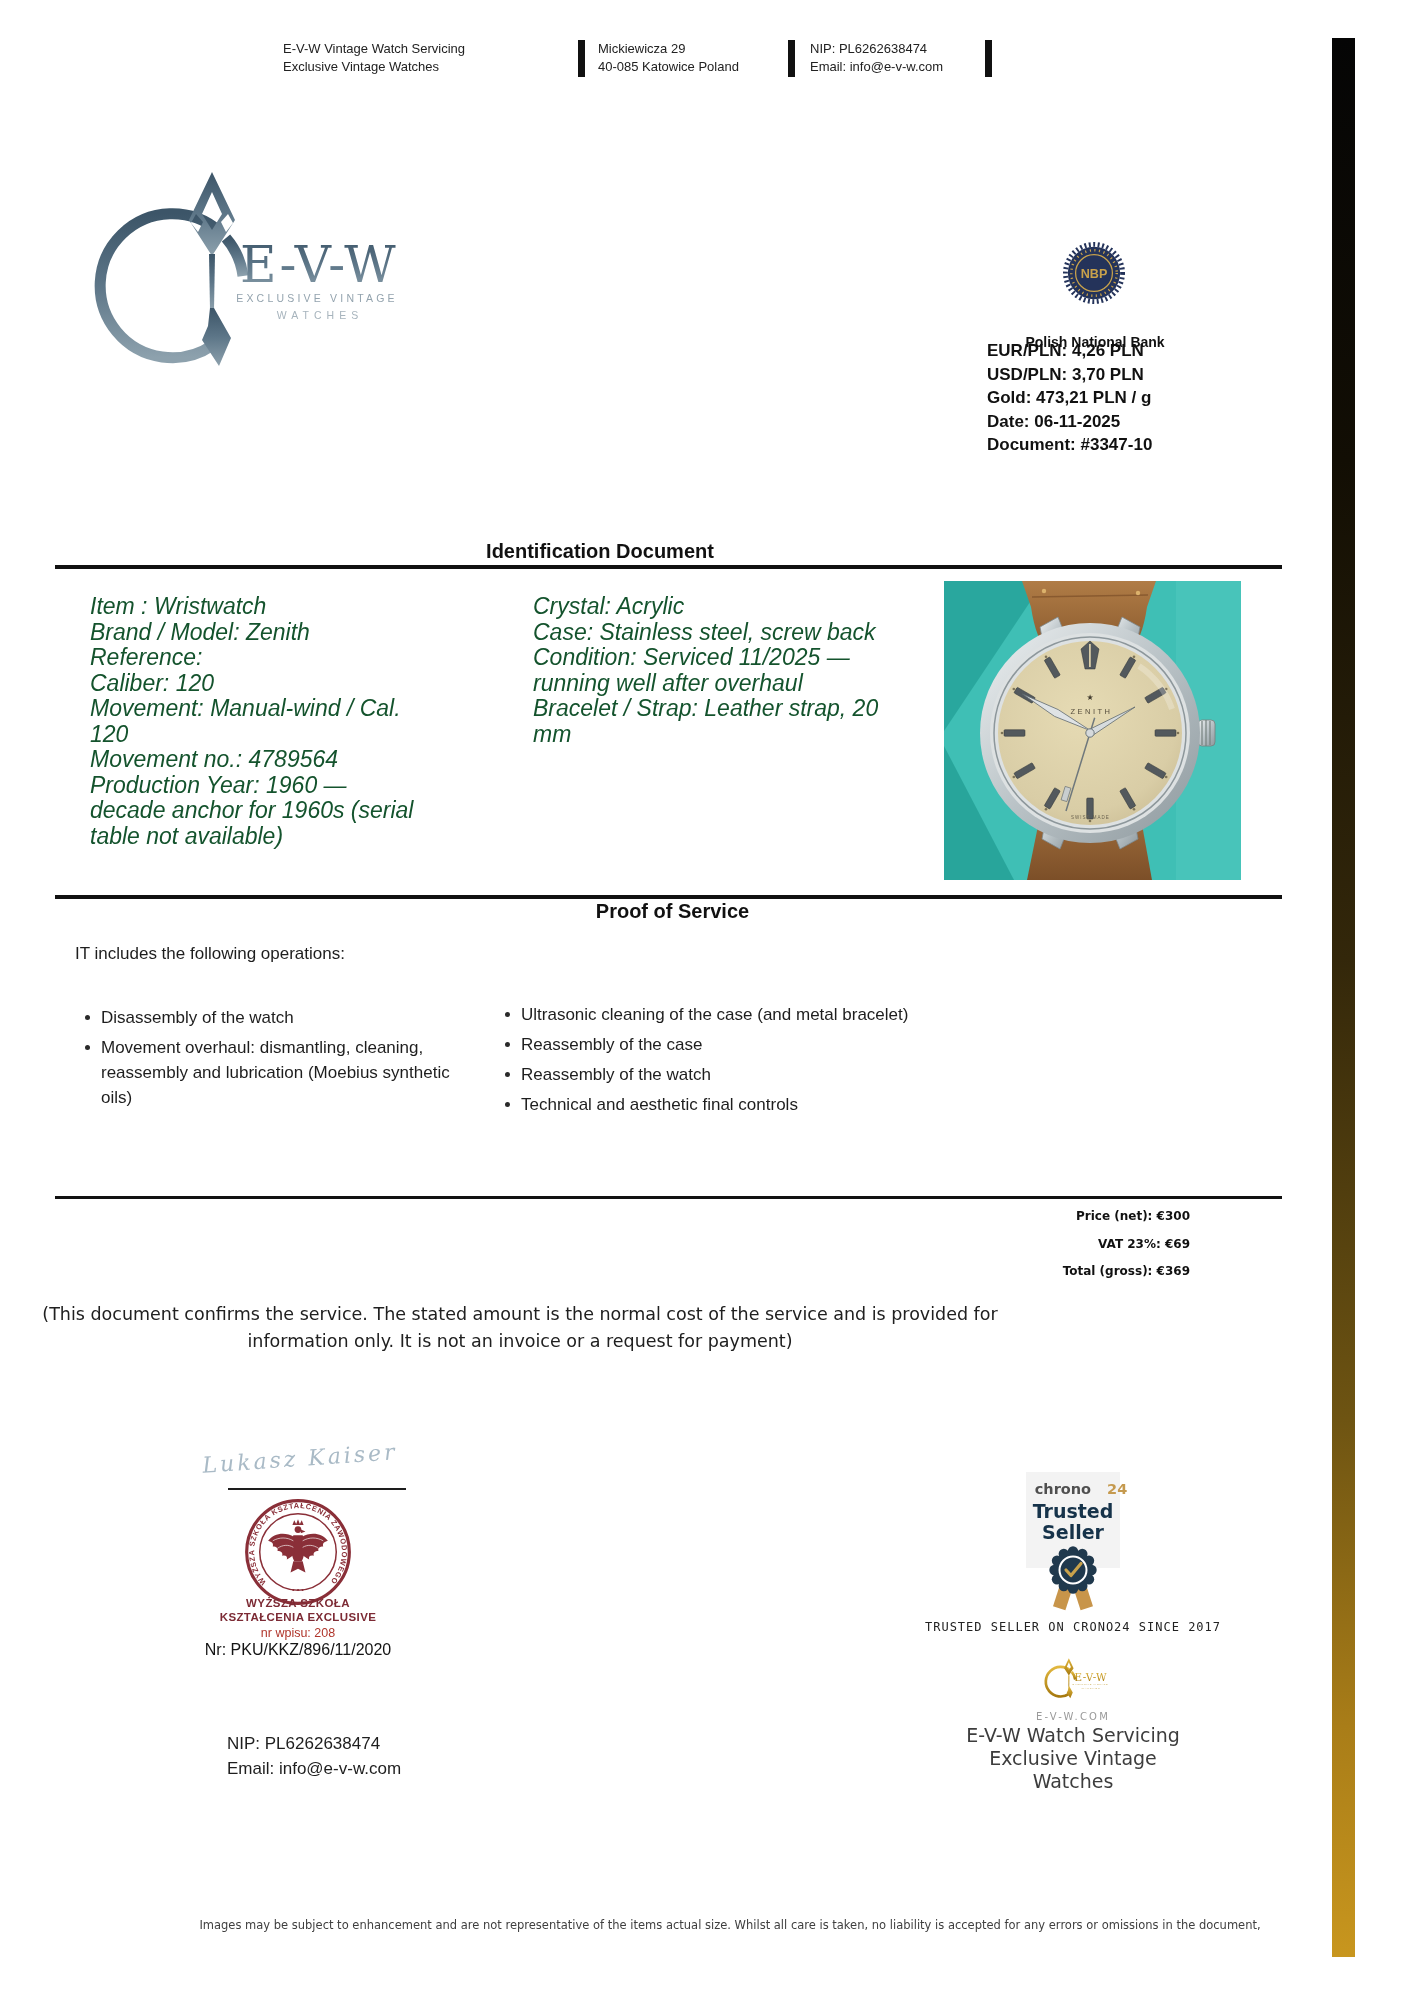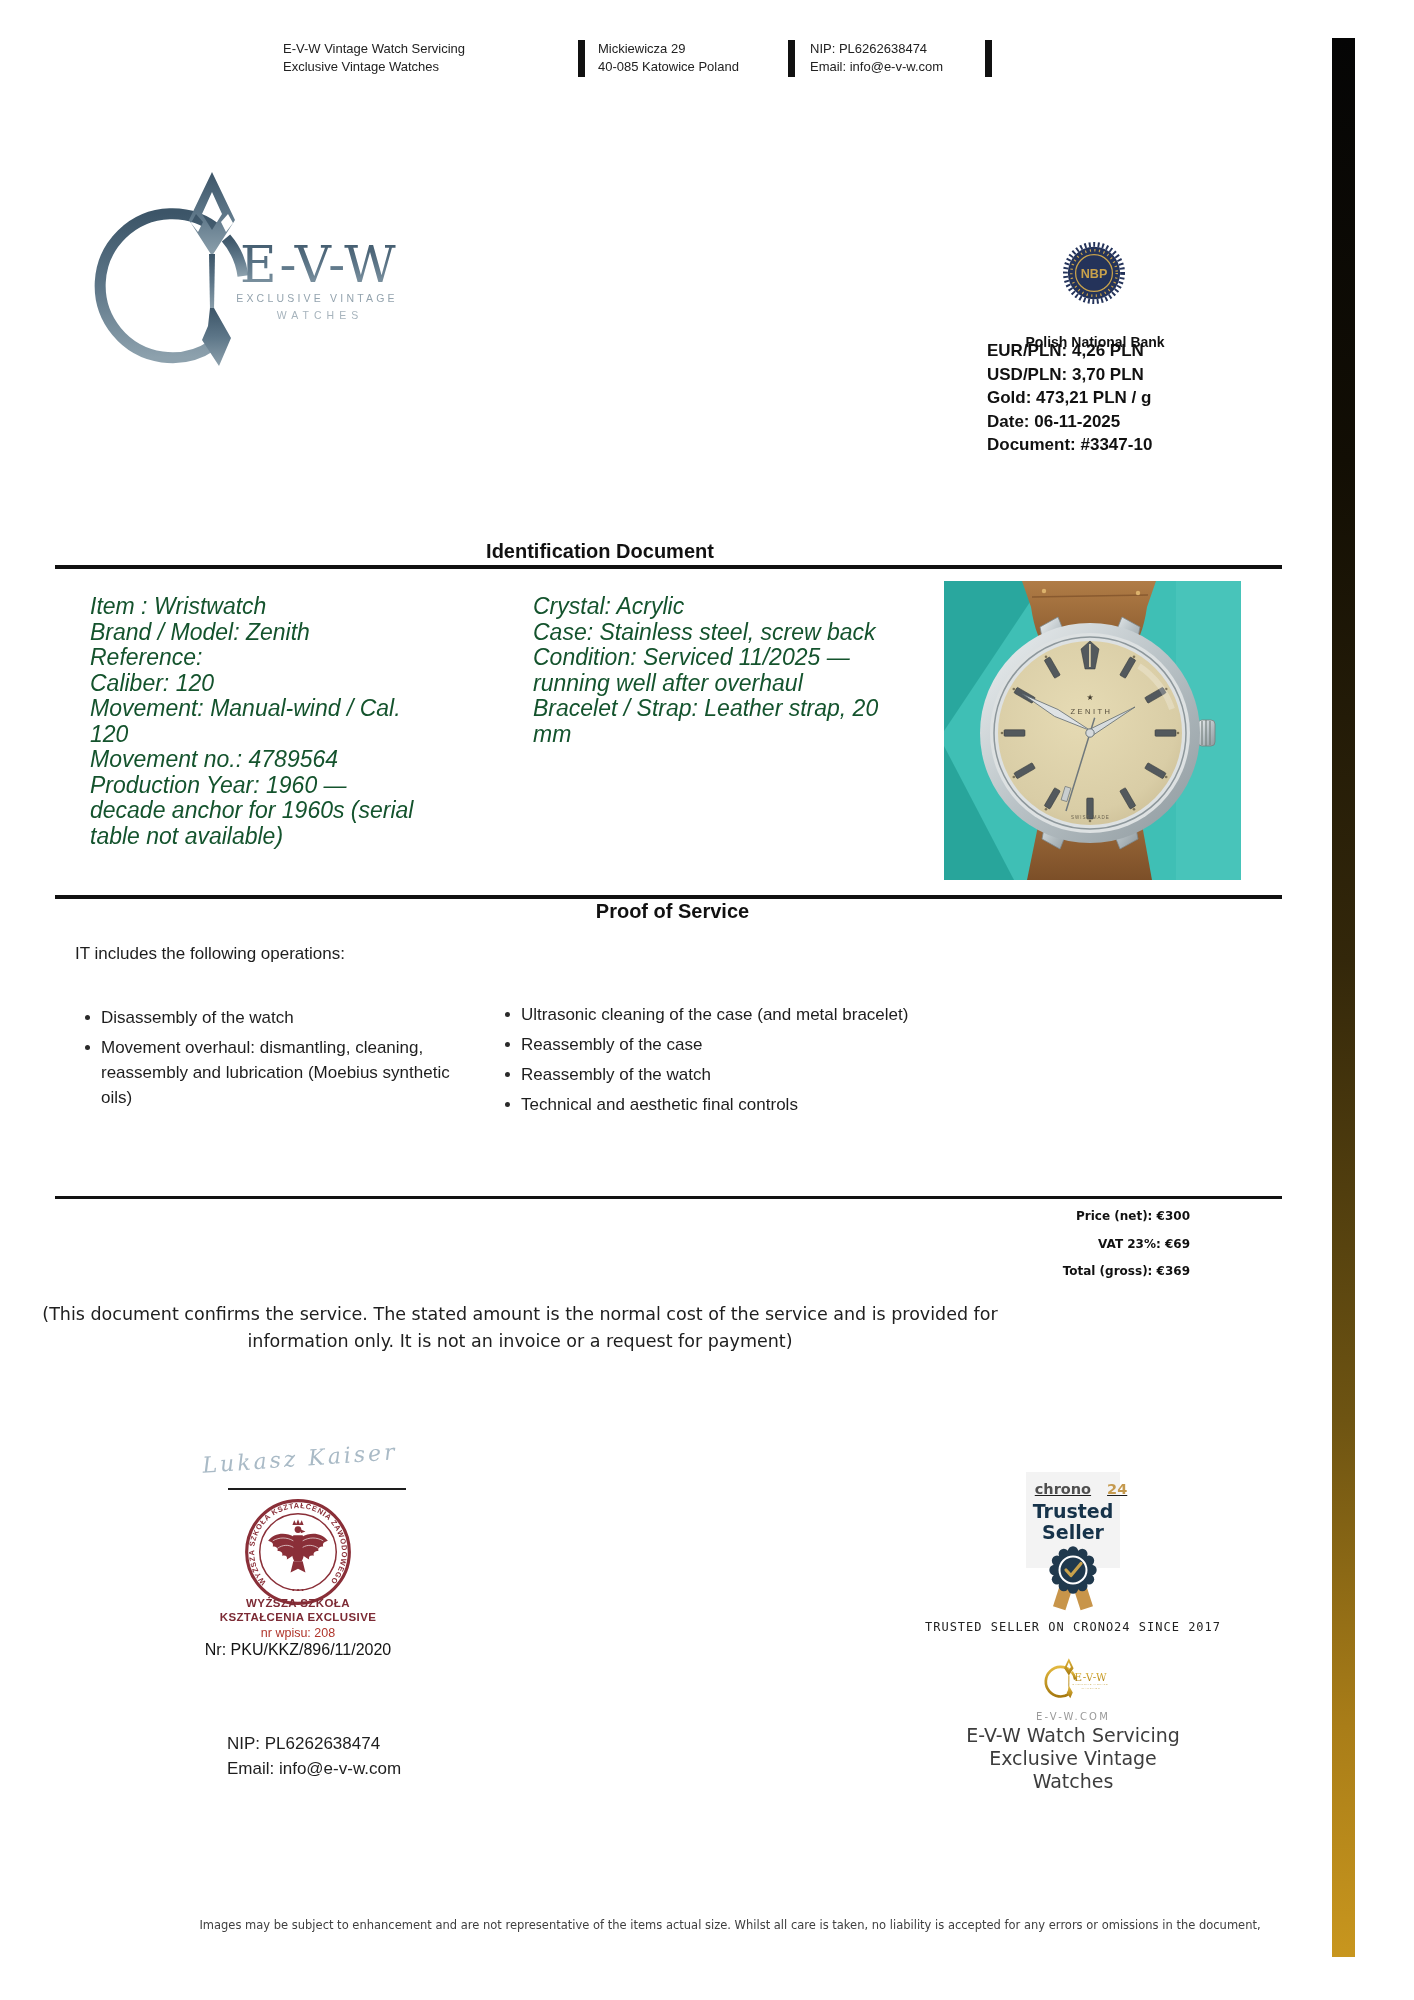--- a/index.html
+++ b/index.html
@@ -18,21 +18,21 @@
   .price-line{font-family:"DejaVu Sans", sans-serif;font-size:12px;font-weight:bold;
               line-height:27.5px;color:#111;text-align:right;}
   .note{font-family:"DejaVu Sans", sans-serif;font-size:17.5px;line-height:27px;color:#202020;text-align:center;}
   .sig-name{font-family:"DejaVu Serif", serif;font-style:italic;font-size:22px;letter-spacing:3px;
             color:#a9bac6;text-align:center;transform:rotate(-4deg);}
   .seal-small{font-size:11.5px;font-weight:bold;color:#7c2a34;text-align:center;letter-spacing:0.4px;}
   .seal-entry{font-size:12.5px;color:#b0352b;text-align:center;}
   .seal-number{font-size:16px;color:#141414;text-align:center;}
   .contact{font-size:17px;line-height:25px;color:#1e1e1e;}
   .c24-card{background:#f3f3f3;}
-  .c24-logo-row{display:flex;justify-content:center;align-items:flex-start;gap:16px;padding-top:9px;text-decoration:underline;}
+  .c24-logo-row{display:flex;justify-content:center;align-items:flex-start;gap:16px;padding-top:9px;}
   .c24-brand{font-family:"DejaVu Sans", sans-serif;font-size:14.5px;font-weight:bold;color:#4f4f4f;}
   .c24-suffix{font-family:"DejaVu Sans", sans-serif;font-size:14.5px;font-weight:bold;color:#c59a4f;}
   .c24-badge{font-family:"DejaVu Sans", sans-serif;font-size:19px;font-weight:bold;color:#16334a;
              text-align:center;line-height:20.5px;}
   .c24-caption{font-family:"DejaVu Sans Mono", monospace;font-size:12px;letter-spacing:1px;
                color:#222;text-align:center;white-space:nowrap;}
   .fb-domain{font-family:"DejaVu Sans", sans-serif;font-size:10px;letter-spacing:2.2px;color:#9a9a9a;text-align:center;}
   .fb-line{font-family:"DejaVu Sans", sans-serif;font-size:19px;color:#3d3d3d;text-align:center;line-height:23px;}
   .footer-note{font-family:"DejaVu Sans", sans-serif;font-size:11.5px;color:#3f3f3f;text-align:center;}
   .accent-bar{background:linear-gradient(to bottom,#050505 0%,#120e04 22%,#33270a 48%,#6e5412 72%,#a97d18 88%,#c8961e 100%);}

